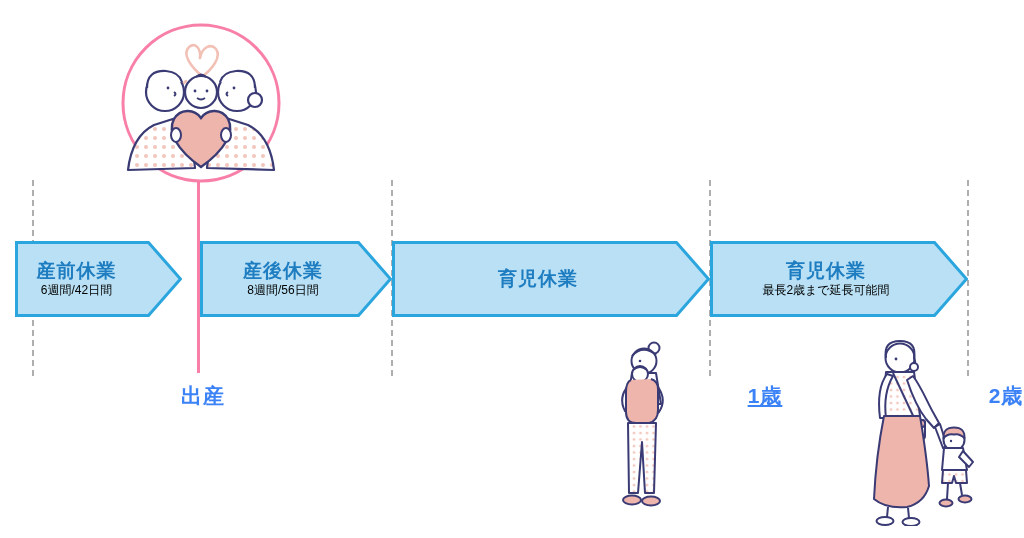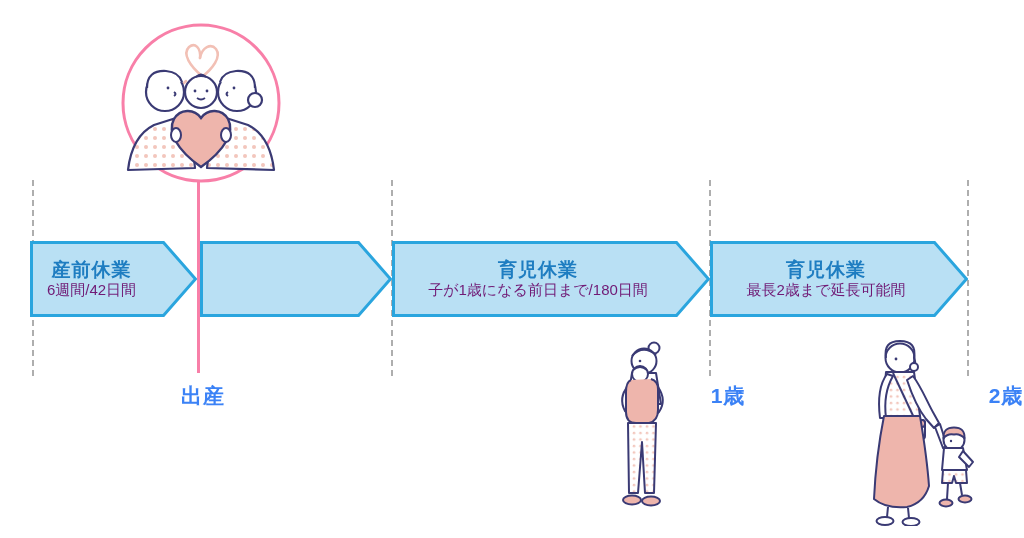--- a/index.html
+++ b/index.html
@@ -10,27 +10,27 @@
   .guide{position:absolute;top:180px;height:196px;width:0;border-left:2px dashed #9b9b9b;opacity:.8;z-index:0;}
   .birth-line{position:absolute;left:197px;top:181px;width:3px;height:192px;background:#f87fa8;z-index:3;}
   .stage{position:absolute;top:241px;height:76px;z-index:1;}
   .stage svg{position:absolute;left:0;top:0;}
   .stage-text{
     position:absolute;left:0;top:0;right:26px;bottom:0;
     display:flex;flex-direction:column;align-items:center;justify-content:center;
     pointer-events:none;
   }
   .stage-title{font-size:19px;font-weight:bold;color:#1e7dc1;line-height:1.15;letter-spacing:1px;}
-  .stage-sub{font-size:15px;color:#701a75;line-height:1.2;margin-top:1px;}
+  .stage-sub{font-size:12px;color:#000000;line-height:1.2;margin-top:1px;}
   .milestone{
     position:absolute;top:382px;width:70px;text-align:center;
     font-size:21px;font-weight:bold;color:#3b82f6;letter-spacing:1px;z-index:4;
   }
   .m-birth{left:168px;}
-  .m-one{left:693px;}
+  .m-one{left:730px;text-decoration:underline;}
   .m-two{left:971px;}
   .illus{position:absolute;z-index:5;}
   .illus-family{left:116px;top:18px;}
   .illus-momcarry{left:606px;top:340px;}
   .illus-momwalk{left:850px;top:336px;}
   .hidden-defs{position:absolute;width:0;height:0;}
 </style>
 </head>
 <body>
 
@@ -49,43 +49,46 @@
     </defs>
   </svg>
 
   <div class="guide" style="left:32px"></div>
   <div class="guide" style="left:391px"></div>
   <div class="guide" style="left:709px"></div>
   <div class="guide" style="left:967px"></div>
 
   <div class="birth-line"></div>
 
-  <div class="stage" style="left:30px;width:149px;">
+  <div class="stage" style="left:15px;width:149px;">
     <svg width="167" height="76">
       <polygon points="1.5,1.5 133.5,1.5 165.5,38 133.5,74.5 1.5,74.5" fill="#b9e0f4" stroke="#2aa5de" stroke-width="3" stroke-linejoin="miter"></polygon>
     </svg>
     <div class="stage-text">
       <div class="stage-title">産前休業</div>
       <div class="stage-sub">6週間/42日間</div>
     </div>
   </div>
 
   <div class="stage" style="left:200px;width:192px;">
     <svg width="192" height="76">
       <polygon points="1.5,1.5 158.5,1.5 190.5,38 158.5,74.5 1.5,74.5" fill="#b9e0f4" stroke="#2aa5de" stroke-width="3" stroke-linejoin="miter"></polygon>
     </svg>
+    <div class="stage-text">
+      <div class="stage-title">産後休業</div>
+      <div class="stage-sub">8週間/56日間</div>
+    </div>
   </div>
 
   <div class="stage" style="left:392px;width:318px;">
     <svg width="318" height="76">
       <polygon points="1.5,1.5 284.5,1.5 316.5,38 284.5,74.5 1.5,74.5" fill="#b9e0f4" stroke="#2aa5de" stroke-width="3" stroke-linejoin="miter"></polygon>
     </svg>
     <div class="stage-text">
       <div class="stage-title">育児休業</div>
-      <div class="stage-sub">子が1歳になる前日まで/180日間</div>
     </div>
   </div>
 
   <div class="stage" style="left:710px;width:258px;">
     <svg width="258" height="76">
       <polygon points="1.5,1.5 224.5,1.5 256.5,38 224.5,74.5 1.5,74.5" fill="#b9e0f4" stroke="#2aa5de" stroke-width="3" stroke-linejoin="miter"></polygon>
     </svg>
     <div class="stage-text">
       <div class="stage-title">育児休業</div>
       <div class="stage-sub">最長2歳まで延長可能間</div>

